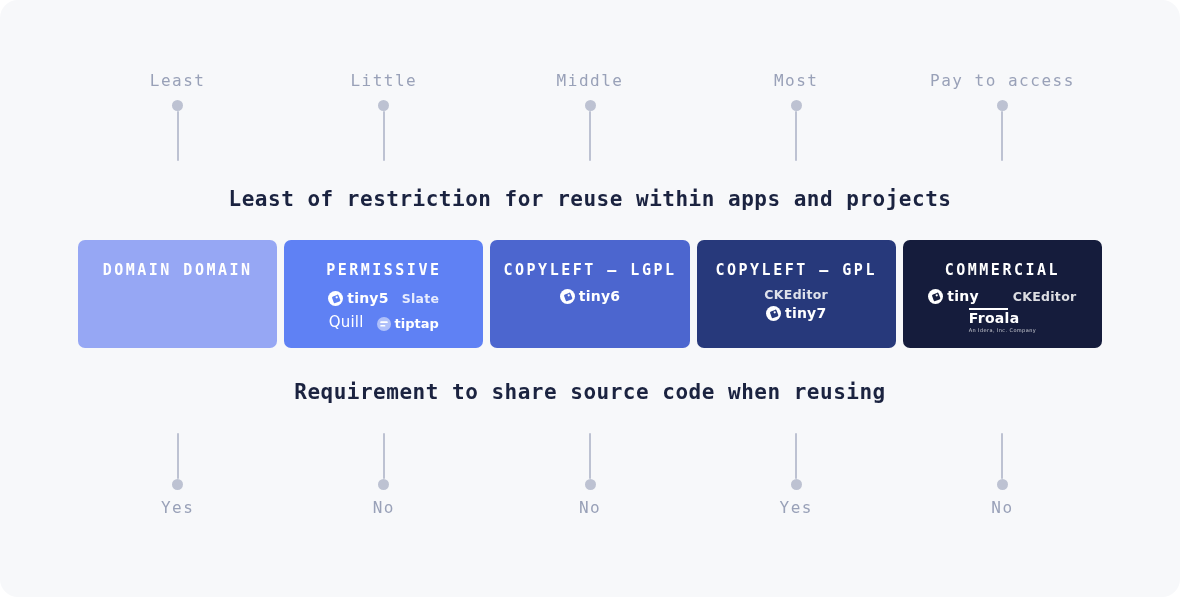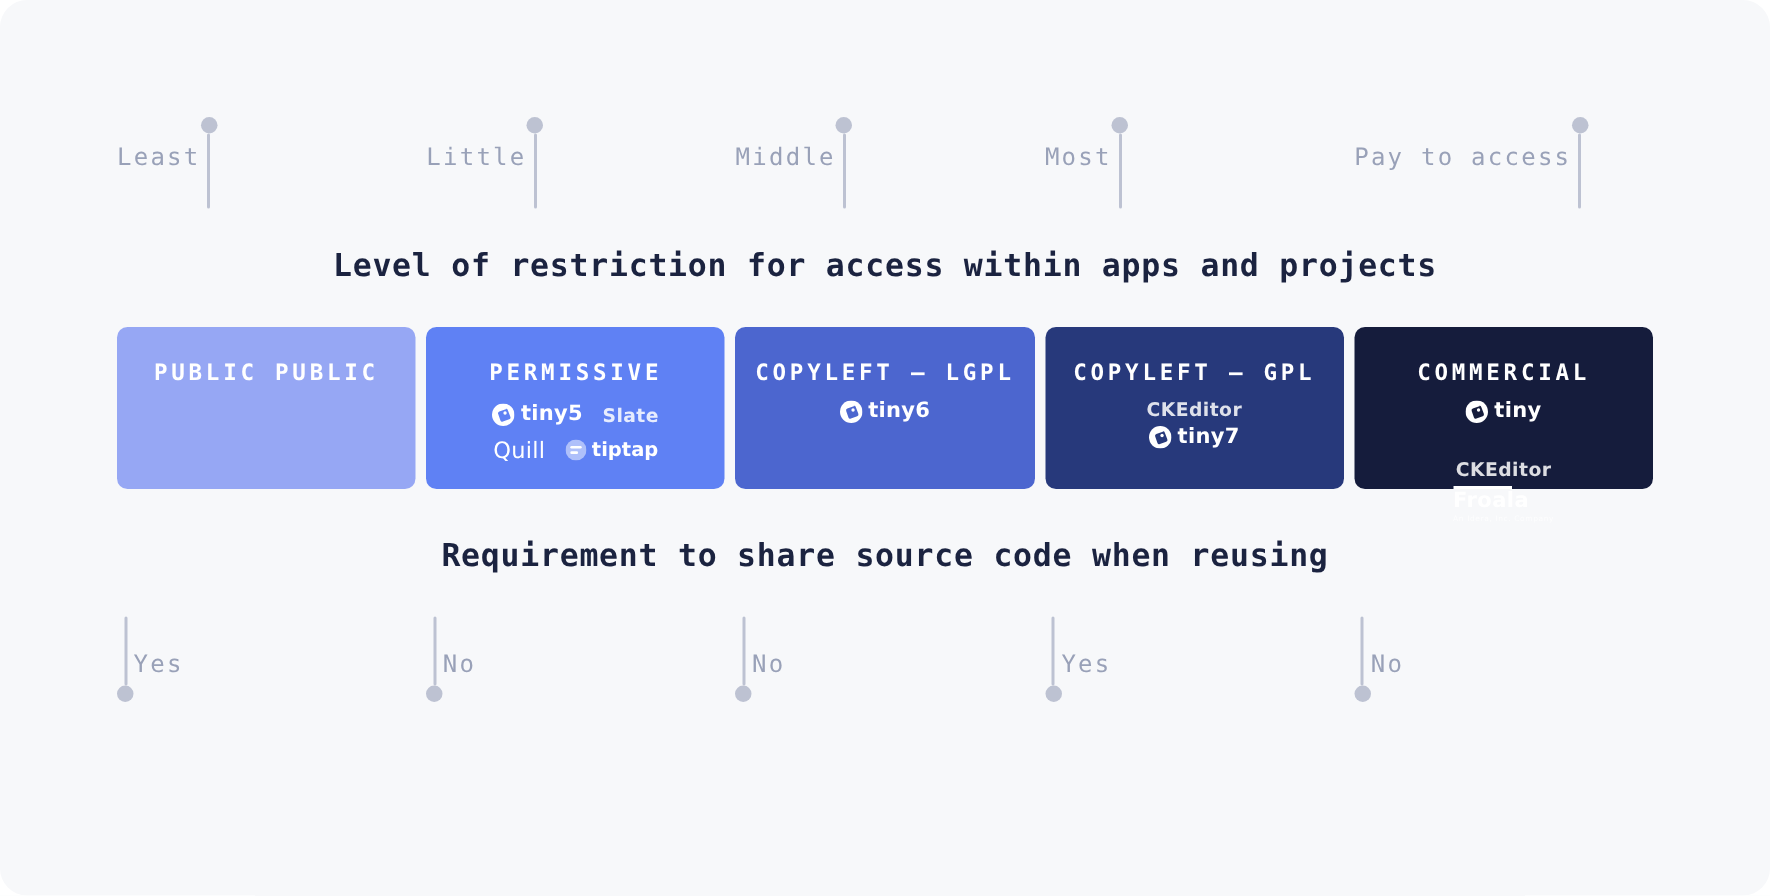--- a/index.html
+++ b/index.html
@@ -4,21 +4,21 @@
 <style>
   html,body{margin:0;padding:0;background:#ffffff;}
   .canvas{
     width:1180px;height:597px;box-sizing:border-box;
     background:#F7F8FA;border-radius:18px;
     padding:70px 78px 0;
     font-family:"DejaVu Sans Mono",monospace;
     overflow:hidden;
   }
   .row{display:flex;gap:7px;}
-  .col{flex:1;display:flex;flex-direction:row;align-items:center;min-width:0;}
+  .col{flex:1;display:flex;flex-direction:column;align-items:center;min-width:0;}
   .scale-label{
     font-size:16px;letter-spacing:1.5px;color:#99A1B8;
     line-height:22px;font-weight:500;white-space:nowrap;
   }
   .pin{display:flex;flex-direction:column;align-items:center;}
   .scale-top .pin{margin-top:8px;}
   .pin-dot{width:11px;height:11px;border-radius:50%;background:#BDC2D2;}
   .pin-stem{width:2px;background:#BDC2D2;border-radius:1px;}
   .scale-top .pin-stem{height:50px;}
   .scale-bottom .pin-stem{height:46px;}
@@ -33,36 +33,36 @@
   .card{
     flex:1;border-radius:7px;background:var(--card,#5F81F4);
     display:flex;flex-direction:column;align-items:center;
     padding-top:21px;box-sizing:border-box;color:#ffffff;min-width:0;
   }
   .card-title{
     font-size:15px;letter-spacing:2.5px;font-weight:600;
     line-height:19px;white-space:nowrap;
   }
   .logo-row{
-    display:flex;align-items:center;justify-content:center;
+    display:flex;align-items:flex-end;justify-content:center;
     font-family:"DejaVu Sans",sans-serif;white-space:nowrap;
   }
   .brand-bold{font-weight:700;font-size:14px;letter-spacing:0.2px;}
   .brand-light{font-weight:700;font-size:12.5px;color:rgba(255,255,255,0.85);letter-spacing:0.3px;}
   .tiny-logo{display:flex;align-items:center;gap:4px;}
   .tiny-logo svg{display:block;}
   .tiny-glyph{fill:var(--card,#5F81F4);}
   .quill-logo{font-size:15px;font-weight:400;letter-spacing:0.2px;}
   .tiptap-logo{display:flex;align-items:center;gap:4px;font-weight:700;font-size:13px;}
   .froala-logo{position:relative;font-weight:700;font-size:14px;letter-spacing:0.3px;display:inline-block;}
   .froala-overline{position:absolute;top:-2px;left:0;width:58%;height:1.5px;background:#ffffff;}
   .froala-caption{display:block;font-size:5px;font-weight:400;color:rgba(255,255,255,0.75);letter-spacing:0.4px;margin-top:1px;}
   .mt10{margin-top:10px;} .mt8{margin-top:8px;}
   .mt7{margin-top:7px;} .mt6{margin-top:6px;} .mt3{margin-top:3px;}
-  .gap13{gap:13px;} .gap18{gap:23px;flex-direction:column;}
+  .gap13{gap:13px;} .gap18{gap:34px;}
   .scale-bottom{margin-top:27px;}
 </style>
 </head>
 <body>
 
 <div class="canvas">
 
   <div class="row scale-top">
     <div class="col">
       <div class="scale-label">Least</div>
@@ -94,26 +94,26 @@
     </div>
     <div class="col">
       <div class="scale-label">Pay to access</div>
       <div class="pin">
         <span class="pin-dot"></span>
         <span class="pin-stem"></span>
       </div>
     </div>
   </div>
 
-  <h2 class="heading heading-restriction">Level of restriction for access within apps and projects</h2>
+  <h2 class="heading heading-restriction">Least of restriction for reuse within apps and projects</h2>
 
   <div class="row cards">
 
     <div class="card" style="--card: #96A7F4;">
-      <div class="card-title">PUBLIC PUBLIC</div>
+      <div class="card-title">DOMAIN DOMAIN</div>
     </div>
 
     <div class="card" style="--card: #5F81F4;">
       <div class="card-title">PERMISSIVE</div>
       <div class="logo-row gap13 mt10">
         <span class="tiny-logo">
           <svg width="15" height="15" viewBox="0 0 20 20">
             <circle cx="10" cy="10" r="10" fill="#ffffff"></circle>
             <path class="tiny-glyph" d="M12.9 4.9 6.5 7.2a1.7 1.7 0 0 0-1 2.2l2 5.6a1.7 1.7 0 0 0 2.2 1l5.6-2a1.7 1.7 0 0 0 1-2.2l-2.2-5.9a1.7 1.7 0 0 0-2.2-1z"></path>
             <circle cx="11.6" cy="8.4" r="1.5" fill="#ffffff"></circle>

